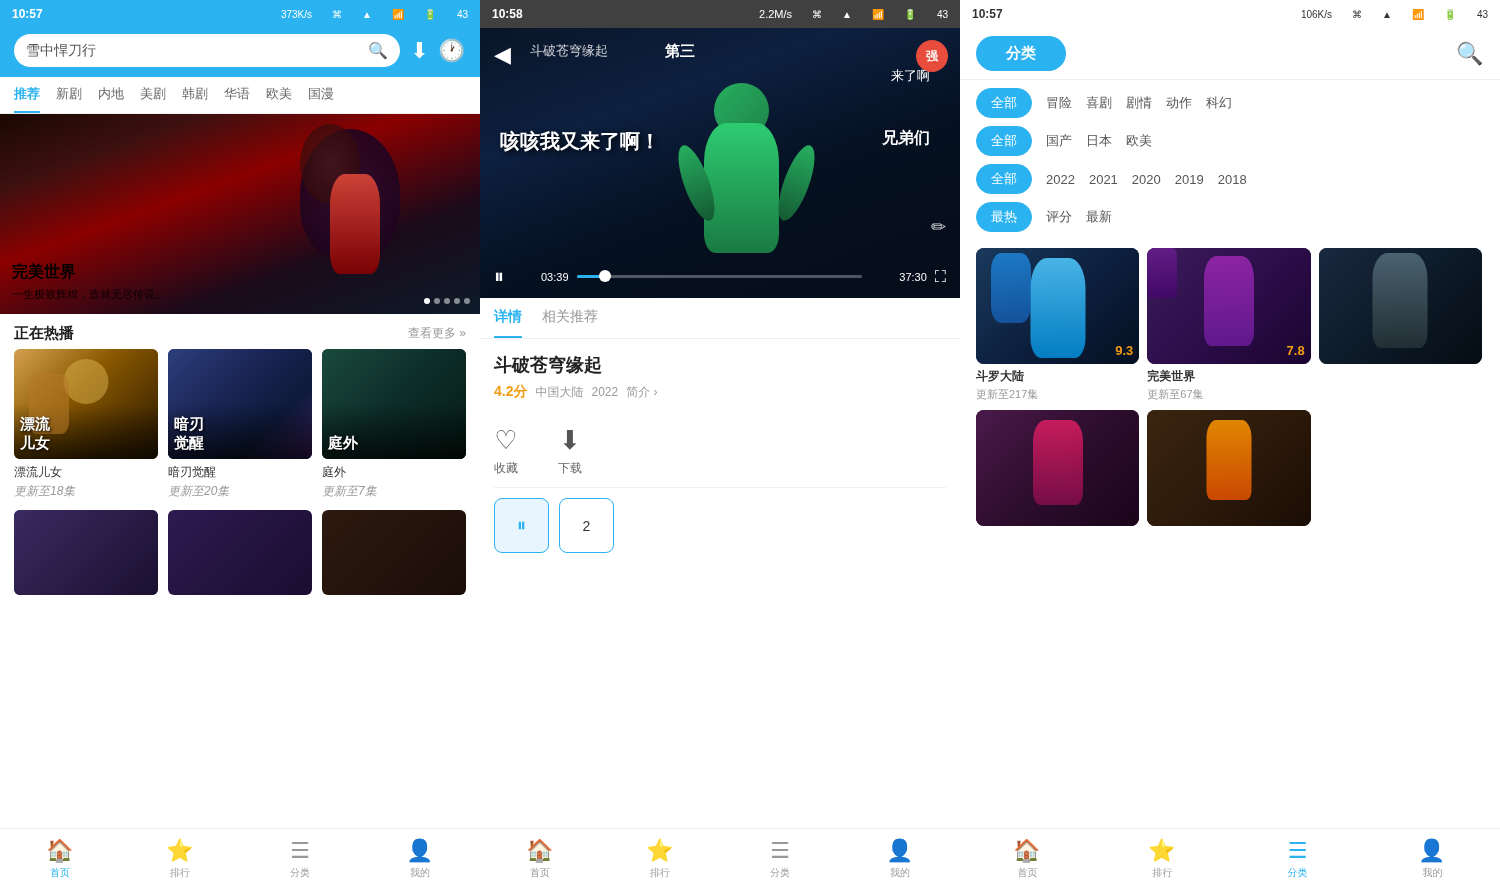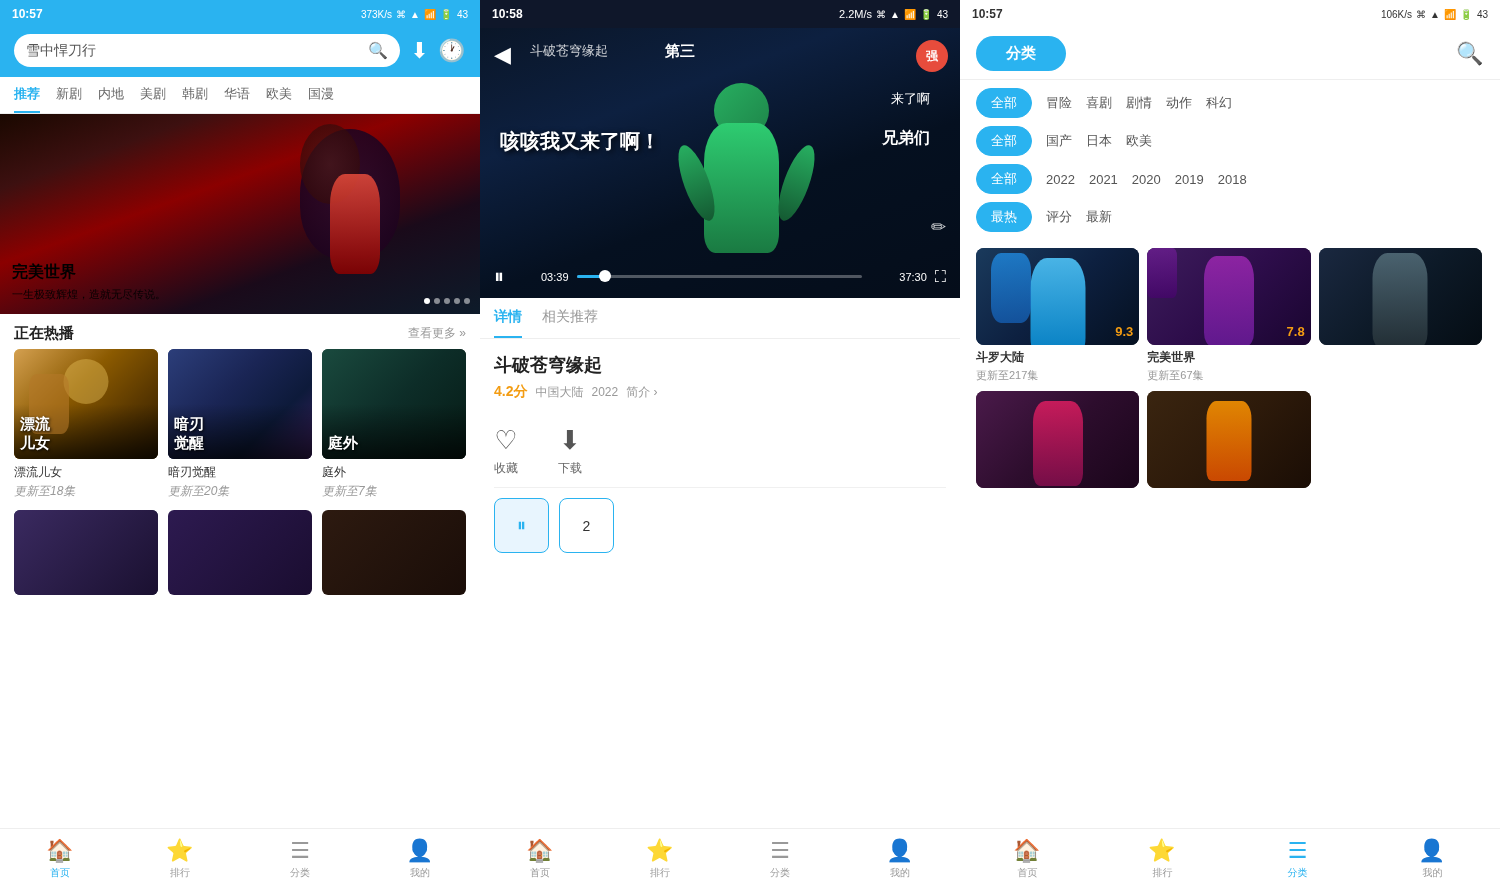--- a/index.html
+++ b/index.html
@@ -39,21 +39,21 @@
       justify-content: space-between;
       padding: 0 12px;
       font-size: 11px;
       color: #fff;
     }
     .status-bar-white {
       background: #fff;
       color: #333;
     }
     .status-time { font-weight: bold; font-size: 12px; }
-    .status-icons { display: flex; gap: 4px; align-items: center; font-size: 10px; }
+    .status-icons { display: flex; gap: 20px; align-items: center; font-size: 10px; }
 
     
     .p1-header {
       background: #2ab3f0;
       padding: 6px 14px 10px;
     }
     .p1-search-bar {
       background: #fff;
       border-radius: 20px;
       display: flex;
@@ -197,21 +197,21 @@
       cursor: pointer;
       gap: 2px;
     }
     .nav-icon { font-size: 22px; color: #999; }
     .nav-icon.active { color: #2ab3f0; }
     .nav-label { font-size: 10px; color: #999; }
     .nav-label.active { color: #2ab3f0; }
 
     
     .p2-status {
-      background: #0f172a;
+      background: #404040;
       height: 28px;
       display: flex;
       align-items: center;
       justify-content: space-between;
       padding: 0 12px;
       color: #fff;
       font-size: 11px;
     }
 
     .p2-video {
@@ -241,21 +241,21 @@
       position: absolute;
       top: 14px;
       left: 50%;
       transform: translateX(-50%);
       color: #fff;
       font-size: 14px;
       font-weight: bold;
     }
     .video-subtitle-top {
       position: absolute;
-      top: 62px;
+      top: 39px;
       right: 30px;
       color: #fff;
       font-size: 13px;
     }
     .video-badge {
       position: absolute;
       top: 12px;
       right: 12px;
       width: 32px;
       height: 32px;
@@ -479,21 +479,21 @@
       align-content: flex-start;
     }
     .p3-card {
       width: calc(33.33% - 6px);
       display: flex;
       flex-direction: column;
       cursor: pointer;
     }
     .p3-card-thumb {
       width: 100%;
-      height: 97px;
+      height: 116px;
       border-radius: 8px;
       overflow: hidden;
       position: relative;
     }
     .p3-thumb-1 { background: linear-gradient(135deg, #1a3a5c 0%, #0d2040 50%, #051020 100%); }
     .p3-thumb-2 { background: linear-gradient(135deg, #2d1b4e 0%, #1a0d30 50%, #0a0514 100%); }
     .p3-thumb-3 { background: linear-gradient(135deg, #4a2c10 0%, #2d1a08 50%, #1a0d04 100%); }
     .p3-thumb-4 { background: linear-gradient(135deg, #1a2840 0%, #0d1a28 50%, #050d14 100%); }
     .p3-thumb-5 { background: linear-gradient(135deg, #3a1a3a 0%, #2d0d2d 50%, #1a051a 100%); }
     .p3-thumb-6 { background: linear-gradient(135deg, #3a2510 0%, #2d1a0a 50%, #1a0d05 100%); }

